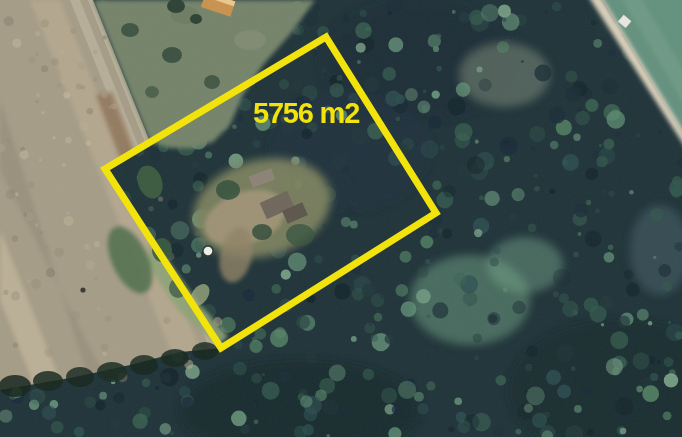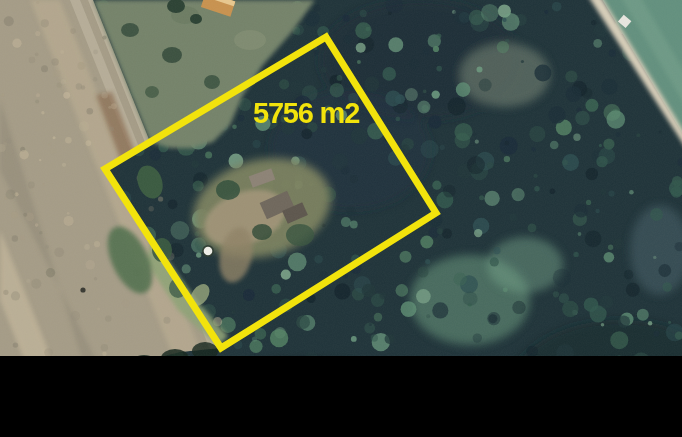--- a/index.html
+++ b/index.html
@@ -1,18 +1,18 @@
 <!DOCTYPE html>
 <html><head>
 <meta charset="utf-8">
 <style>
   html,body{margin:0;padding:0;background:#000;}
   .stage{
     position:relative;
-    width:682px;height:356px;
+    width:682px;height:437px;
     overflow:hidden;
     font-family:"Liberation Sans",sans-serif;
   }
   .stage svg{display:block;width:682px;height:437px;}
   .area-label-text{
     font-family:"Liberation Sans","DejaVu Sans",sans-serif;
     font-weight:bold;
     letter-spacing:-1.2px;
     paint-order:stroke;
   }

